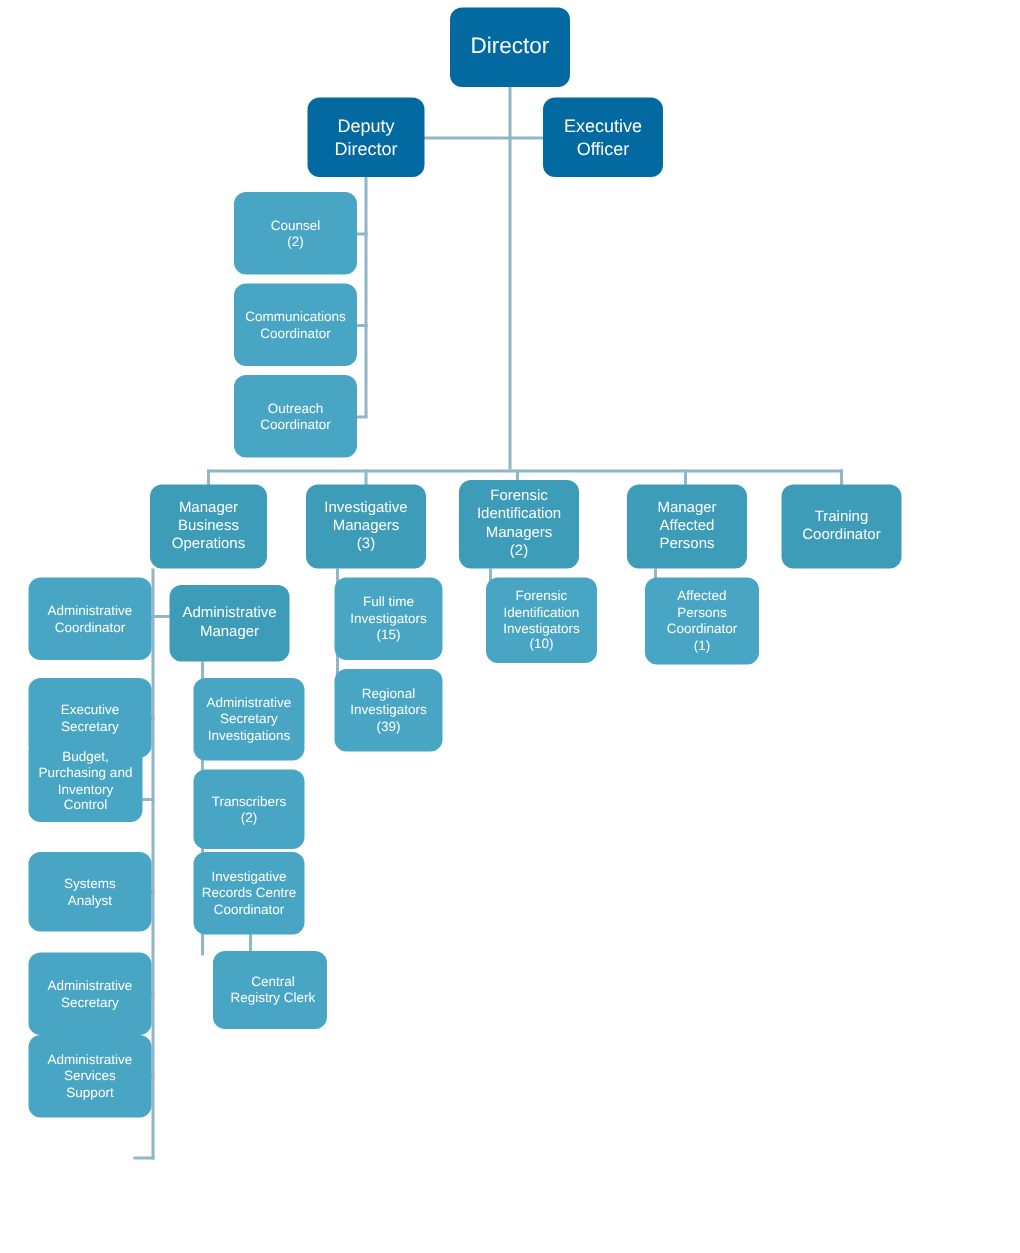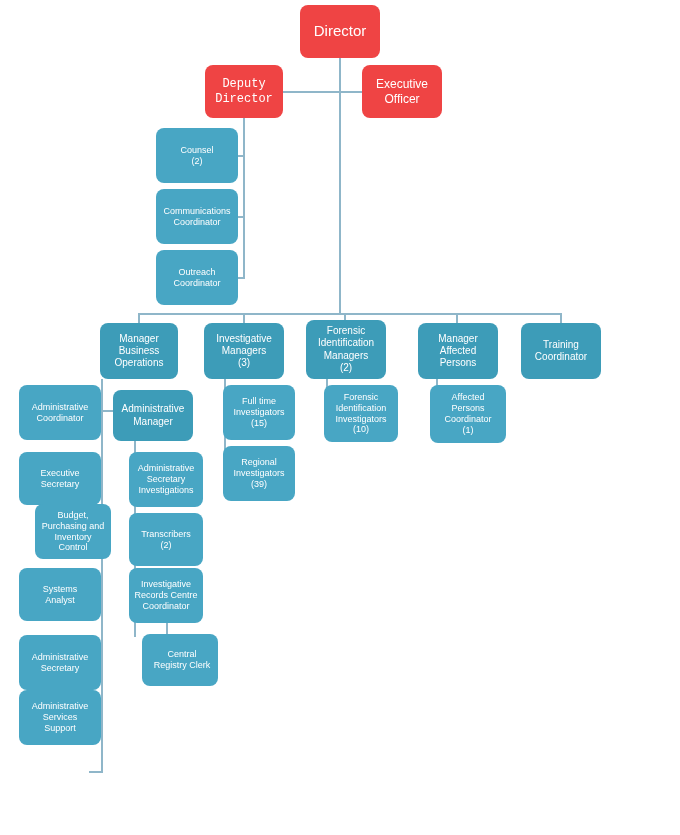--- a/index.html
+++ b/index.html
@@ -25,21 +25,21 @@
     color: #ffffff;
     display: flex;
     align-items: center;
     justify-content: center;
     text-align: center;
     line-height: 1.22;
     padding: 2px 4px;
     white-space: pre-line;
     z-index: 2;
   }
-  .lvl-dark  { background: #ef4444; }
+  .lvl-dark  { background: #0369a1; }
   .lvl-mid   { background: #3d9cb8; }
   .lvl-light { background: #48a6c4; }
 
   .t-15 { font-size: 15px; }
   .t-12 { font-size: 12px; }
   .t-10 { font-size: 10px; }
   .t-9  { font-size: 9px;  }
 
   .conn {
     position: absolute;
@@ -91,21 +91,21 @@
   <div class="conn" style="left:224px; top:473px; width:17px; height:2px;"></div>
 
   <div class="conn" style="left:326px; top:379px; width:2px; height:38px;"></div>
   <div class="conn" style="left:326px; top:415px; width:18px; height:2px;"></div>
 
   <div class="conn" style="left:436px; top:379px; width:2px; height:38px;"></div>
   <div class="conn" style="left:436px; top:415px; width:18px; height:2px;"></div>
 
   <div class="node lvl-dark t-15" style="left:300px; top:5px; width:80px; height:53px;">Director</div>
 
-  <div class="node lvl-dark t-12" style="left:205px; top:65px; width:78px; height:53px;font-family:Liberation Mono, monospace;">Deputy
+  <div class="node lvl-dark t-12" style="left:205px; top:65px; width:78px; height:53px;">Deputy
 Director</div>
 
   <div class="node lvl-dark t-12" style="left:362px; top:65px; width:80px; height:53px;">Executive
 Officer</div>
 
   <div class="node lvl-light t-9" style="left:156px; top:128px; width:82px; height:55px;">Counsel
 (2)</div>
 
   <div class="node lvl-light t-9" style="left:156px; top:189px; width:82px; height:55px;">Communications
 Coordinator</div>
@@ -134,21 +134,21 @@
 
   <div class="node lvl-mid t-10" style="left:113px; top:390px; width:80px; height:51px;">Administrative
 Manager</div>
 
   <div class="node lvl-light t-9" style="left:19px; top:385px; width:82px; height:55px;">Administrative
 Coordinator</div>
 
   <div class="node lvl-light t-9" style="left:19px; top:452px; width:82px; height:53px;">Executive
 Secretary</div>
 
-  <div class="node lvl-light t-9" style="left:19px; top:504px; width:76px; height:55px;margin-left:16px;">Budget,
+  <div class="node lvl-light t-9" style="left:19px; top:493px; width:76px; height:55px;">Budget,
 Purchasing and
 Inventory
 Control</div>
 
   <div class="node lvl-light t-9" style="left:19px; top:568px; width:82px; height:53px;">Systems
 Analyst</div>
 
   <div class="node lvl-light t-9" style="left:19px; top:635px; width:82px; height:55px;">Administrative
 Secretary</div>
 

